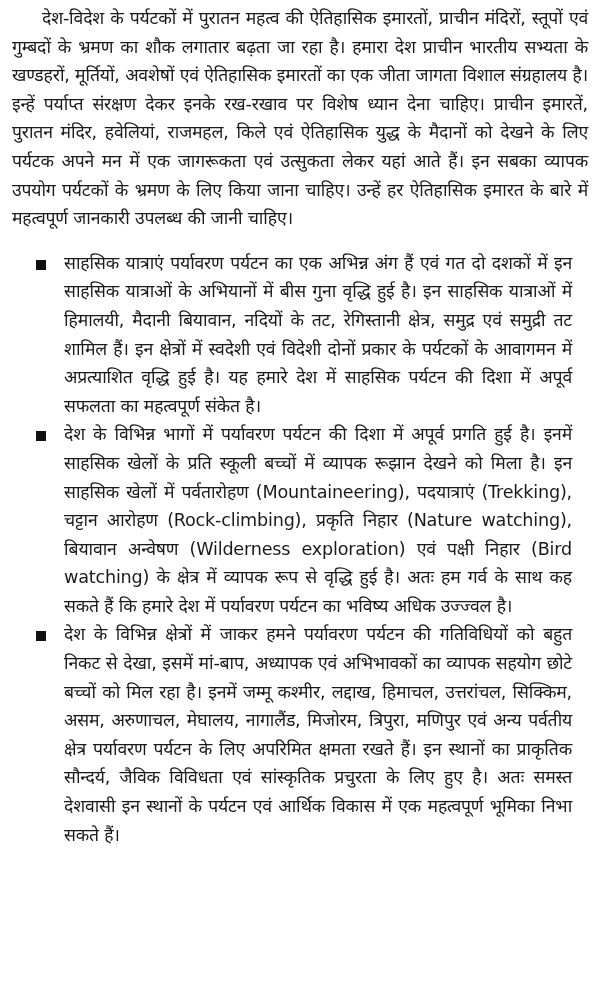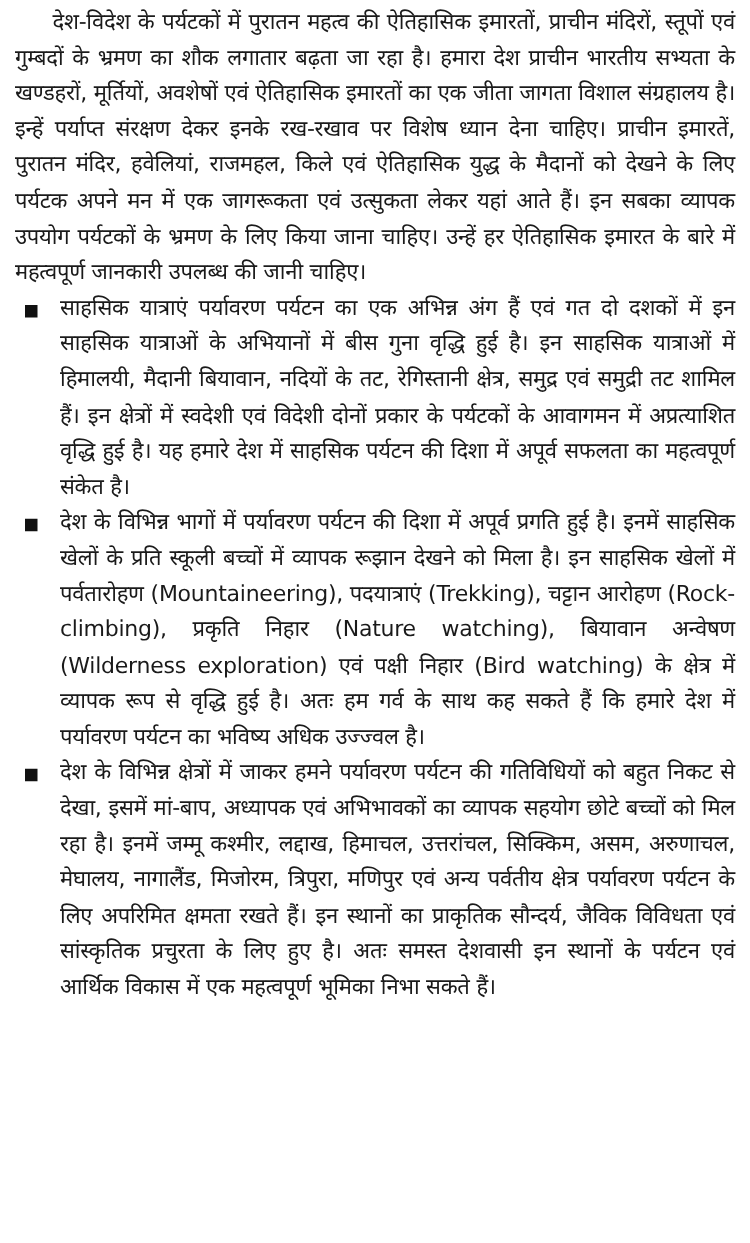--- a/index.html
+++ b/index.html
@@ -18,21 +18,21 @@
       box-sizing: border-box;
     }
     .intro {
       margin: 0;
       font-size: 17.6px;
       line-height: 28.6px;
       text-align: justify;
       text-indent: 30px;
       letter-spacing: -0.2px;
     }
-    .bullets { list-style: none; margin: 0; padding: 0; }
+    .bullets { list-style: none; margin: 16px; padding: 0; }
     .bullet-item {
       position: relative;
       padding-left: 36px;
       font-size: 17.6px;
       line-height: 28.6px;
       text-align: justify;
       letter-spacing: -0.2px;
     }
     .bullet-marker {
       position: absolute;

